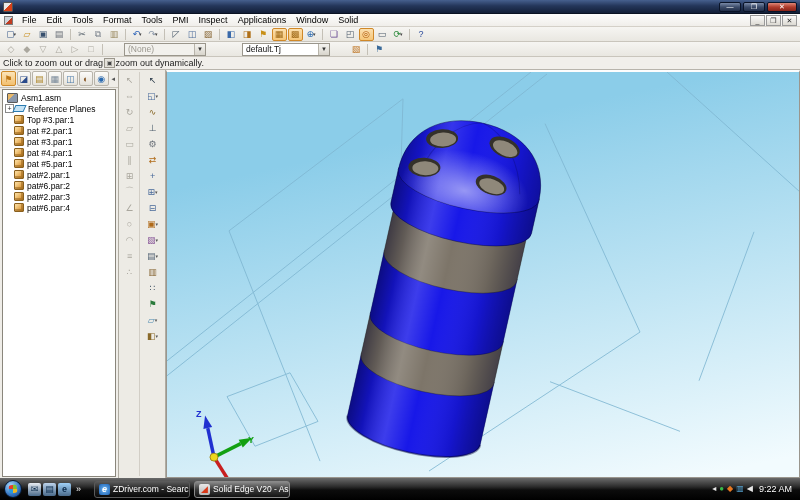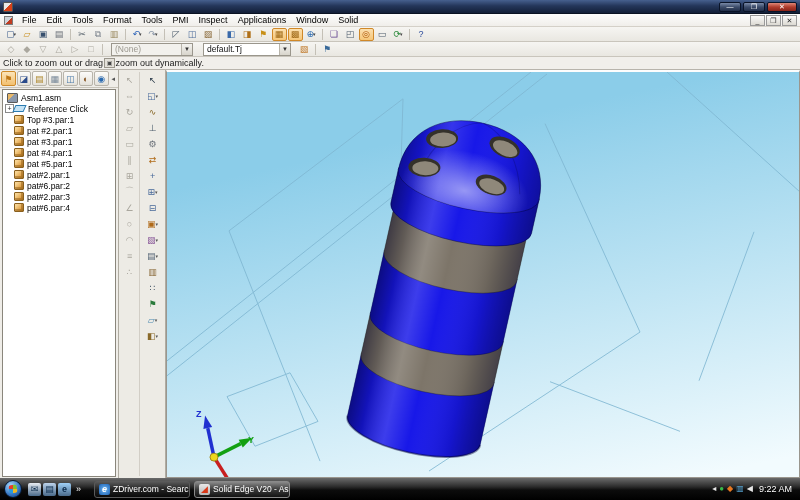--- a/index.html
+++ b/index.html
@@ -27,21 +27,21 @@
   
   .toolbar { display:flex; align-items:center; background:linear-gradient(#f6f5f2,#e9e7e1); border-bottom:1px solid #c9c5bc; padding:0 3px; }
   .toolbar.row1 { height:15px; }
   .toolbar.row2 { height:15px; }
   .tbtn { width:15px; height:13px; display:inline-flex; align-items:center; justify-content:center; border:1px solid transparent; border-radius:2px; margin:0 0.5px; }
   .tbtn .glyph { font-size:9px; line-height:9px; }
   .tbtn .ddarrow { font-size:5px; color:#444; margin-left:-1px; }
   .tbtn.active { background:linear-gradient(#fbe0b0,#f6c678); border-color:#d08828; }
   .tbtn.disabled .glyph { color:#aaa79e !important; }
   .tsep { width:1px; height:11px; background:#c4c0b6; margin:0 3px; }
-  .dropdown { display:flex; align-items:center; height:13px; border:1px solid #9a968c; background:#fff; font-size:8.5px; padding-left:3px; margin:0 5px; }
+  .dropdown { display:flex; align-items:center; height:13px; border:1px solid #9a968c; background:#fff; font-size:8.5px; padding-left:3px; margin:0 18px; }
   .dropdown .dval { flex:1; white-space:nowrap; overflow:hidden; }
   .dropdown .darrow { width:11px; height:11px; text-align:center; font-size:6px; line-height:11px; background:linear-gradient(#f4f3f0,#d8d5cc); border-left:1px solid #b8b4aa; color:#333; }
   .dropdown.disabled { background:#f2f1ed; color:#9a978e; }
 
   
   .promptbar { position:relative; height:13px; background:#f1efeb; border-bottom:1px solid #b8b4ac; display:flex; align-items:center; padding-left:3px; }
   .promptbar .ptext { font-size:9px; color:#222; }
   .prompt-btn { position:absolute; left:104px; top:1px; width:11px; height:10px; border:1px solid #9a968c; background:#e4e1da; font-size:6px; line-height:8px; text-align:center; color:#444; }
 
   
@@ -292,21 +292,21 @@
         </div>
       <div class="tree" id="tree">
           <div class="trow">
             <span class="tspace sm"></span>
             <span class="icon-assembly"></span>
             <span class="tlabel">Asm1.asm</span>
           </div>
           <div class="trow">
             <span class="expander">+</span>
             <span class="icon-refplanes"></span>
-            <span class="tlabel">Reference Click</span>
+            <span class="tlabel">Reference Planes</span>
           </div>
           <div class="trow">
             <span class="tspace"></span>
             <span class="icon-part"></span>
             <span class="tlabel">Top #3.par:1</span>
           </div>
           <div class="trow">
             <span class="tspace"></span>
             <span class="icon-part"></span>
             <span class="tlabel">pat #2.par:1</span>

